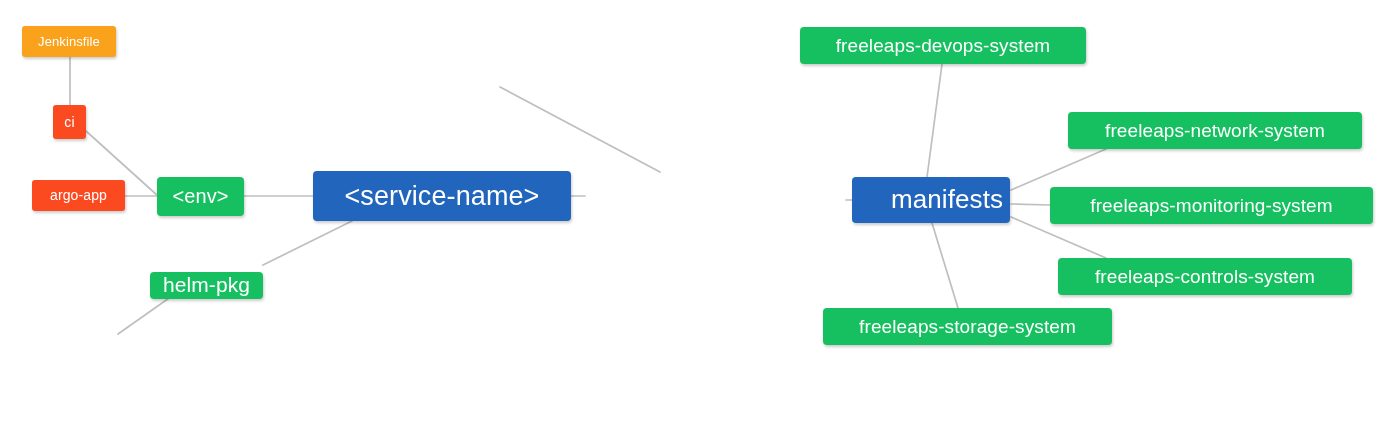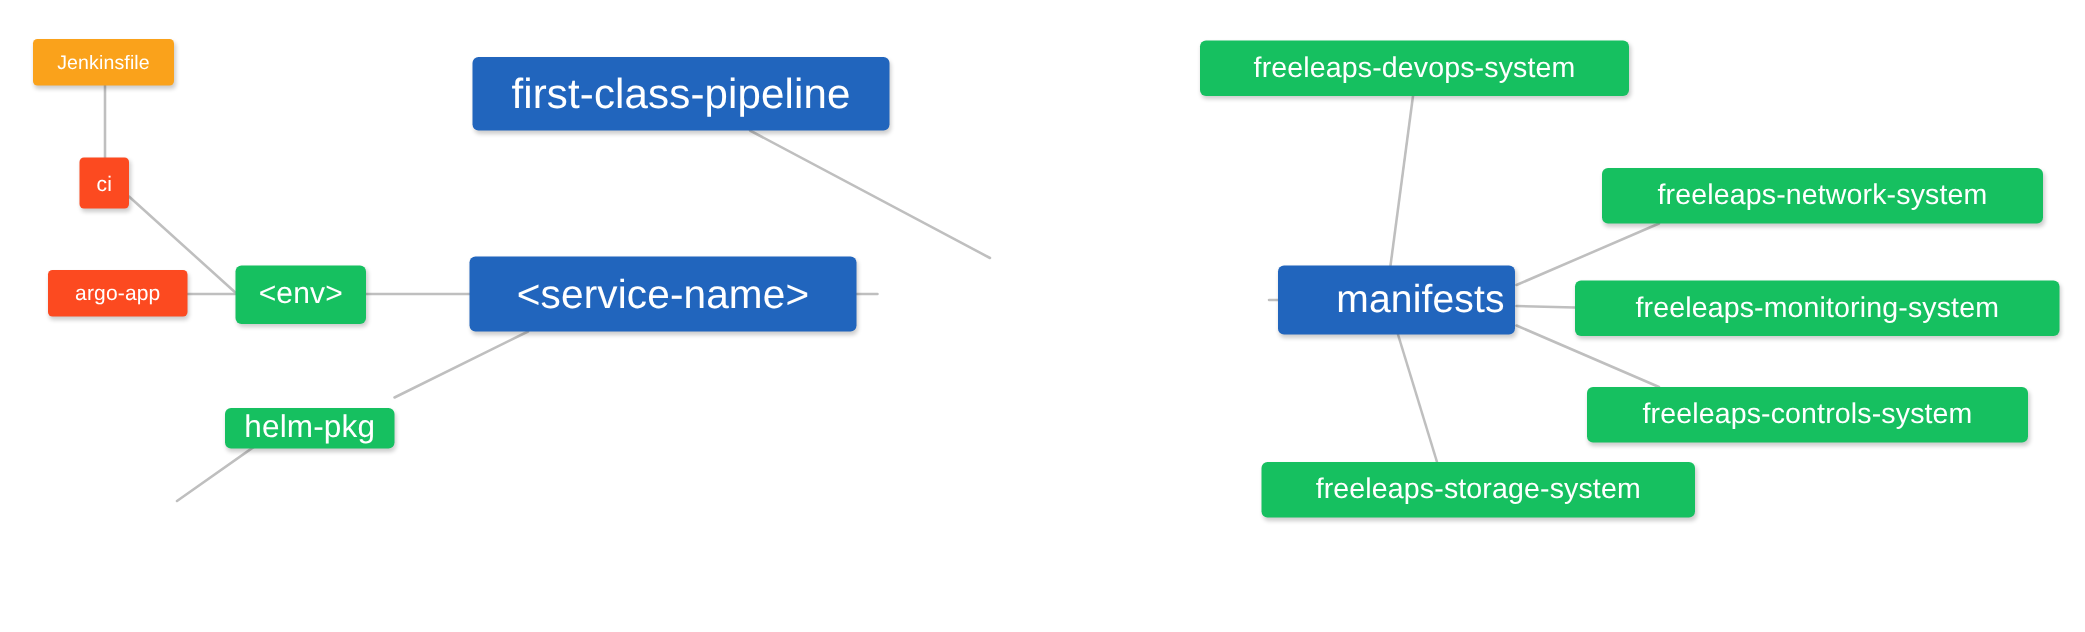--- a/index.html
+++ b/index.html
@@ -77,37 +77,34 @@
     </div>
     <div class="node sm" style="left: 32px; top: 180px; width: 93px; height: 31px; background: rgb(252, 74, 32); font-size: 14px;">
       <span>argo-app</span>
     </div>
     <div class="node" style="left: 157px; top: 177px; width: 87px; height: 39px; background: rgb(22, 192, 96); font-size: 20px;">
       <span>&lt;env&gt;</span>
     </div>
     <div class="node" style="left: 150px; top: 272px; width: 113px; height: 27px; background: rgb(22, 192, 96); font-size: 21px;">
       <span>helm-pkg</span>
     </div>
-    <div class="node" style="left: 315px; top: 38px; width: 278px; height: 49px; background: rgb(33, 101, 189); font-size: 28px;">
-      <span>first-class-pipeline</span>
-    </div>
     <div class="node" style="left: 313px; top: 171px; width: 258px; height: 50px; background: rgb(33, 101, 189); font-size: 27px;">
       <span>&lt;service-name&gt;</span>
     </div>
     <div class="node" style="left: 852px; top: 177px; width: 158px; height: 46px; background: rgb(33, 101, 189); font-size: 26px; padding-left: 32px;">
       <span>manifests</span>
     </div>
     <div class="node" style="left: 800px; top: 27px; width: 286px; height: 37px; background: rgb(22, 192, 96); font-size: 19px;">
       <span>freeleaps-devops-system</span>
     </div>
     <div class="node" style="left: 1056px; top: 112px; width: 294px; height: 37px; background: rgb(22, 192, 96); font-size: 19px; margin-left: 12px;">
       <span>freeleaps-network-system</span>
     </div>
     <div class="node" style="left: 1050px; top: 187px; width: 323px; height: 37px; background: rgb(22, 192, 96); font-size: 19px;">
       <span>freeleaps-monitoring-system</span>
     </div>
     <div class="node" style="left: 1058px; top: 258px; width: 294px; height: 37px; background: rgb(22, 192, 96); font-size: 19px;">
       <span>freeleaps-controls-system</span>
     </div>
-    <div class="node" style="left: 841px; top: 308px; width: 289px; height: 37px; background: rgb(22, 192, 96); font-size: 19px;">
+    <div class="node" style="left: 823px; top: 308px; width: 289px; height: 37px; background: rgb(22, 192, 96); font-size: 19px;">
       <span>freeleaps-storage-system</span>
     </div>
   </div>
 
 </body></html>

